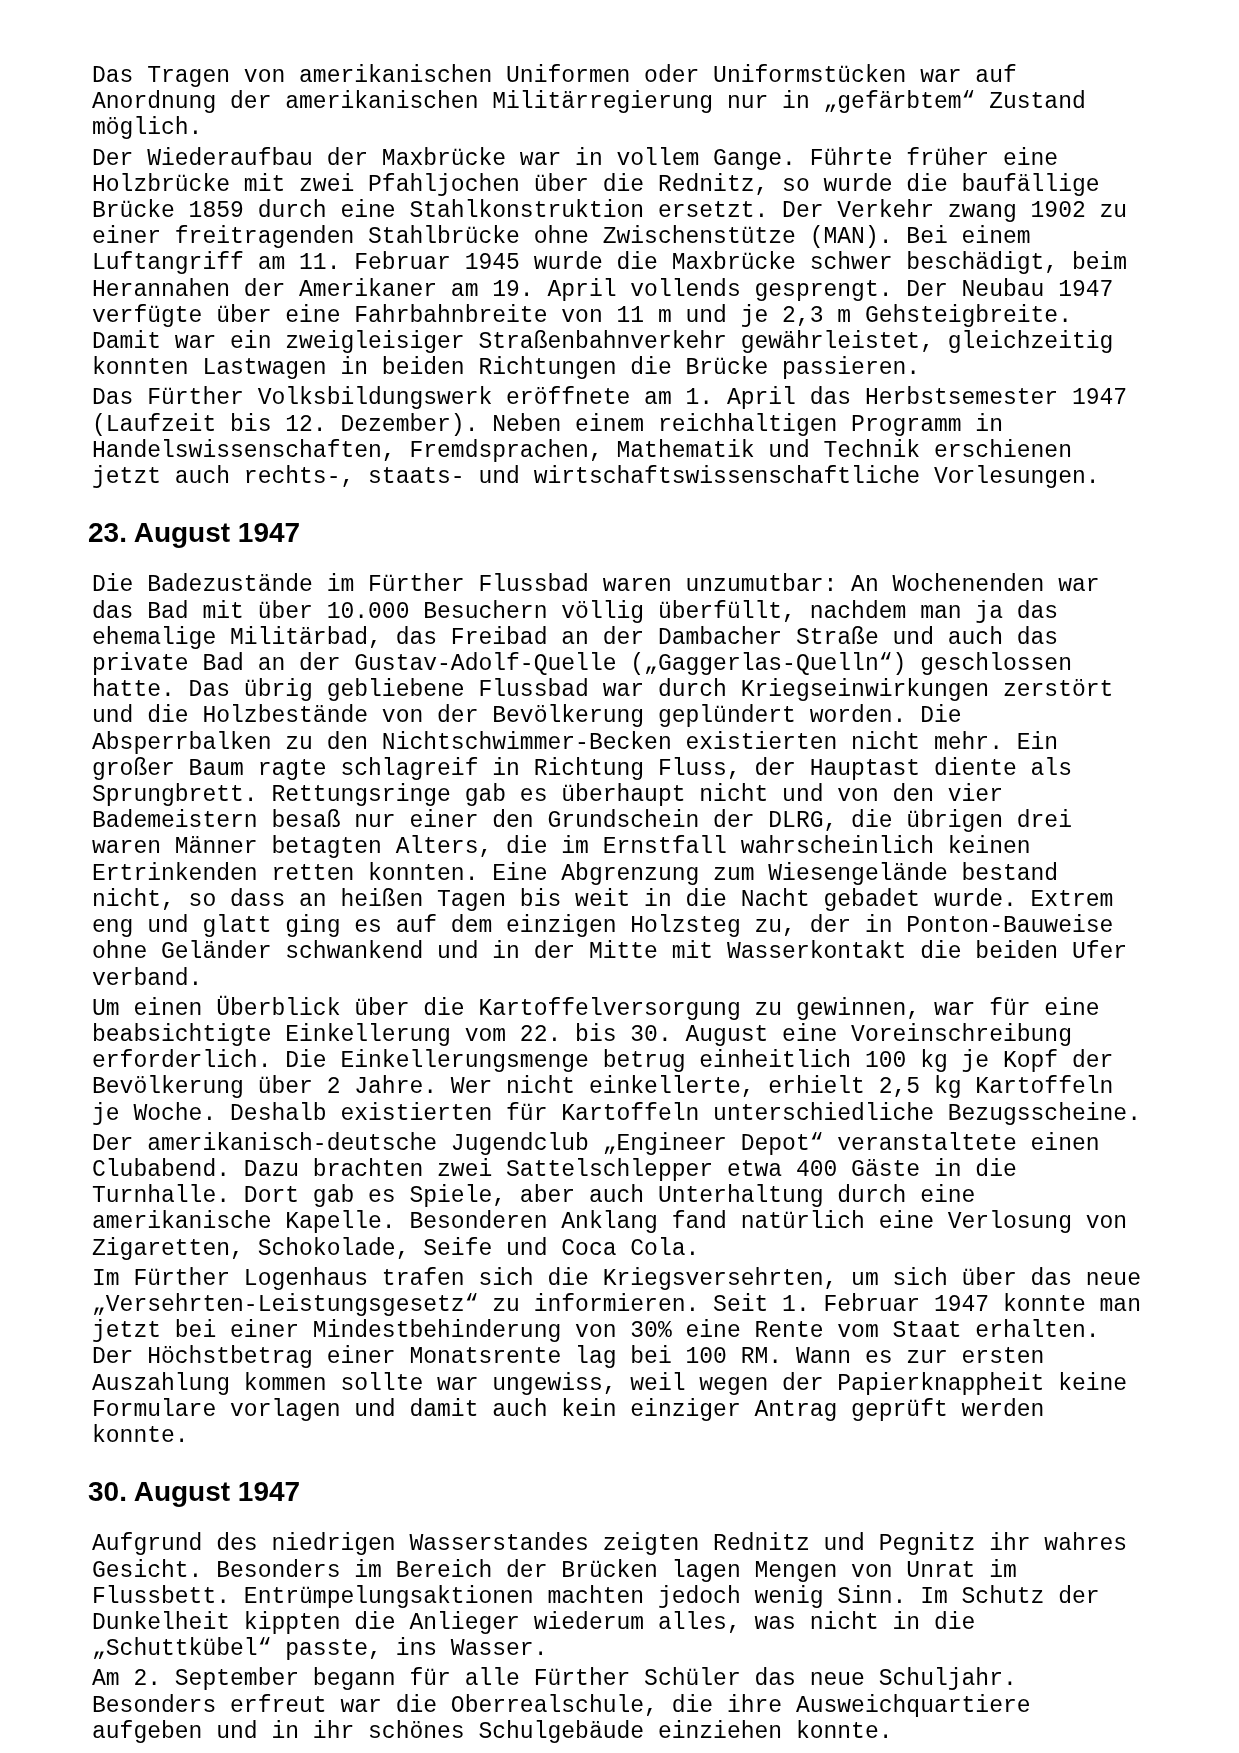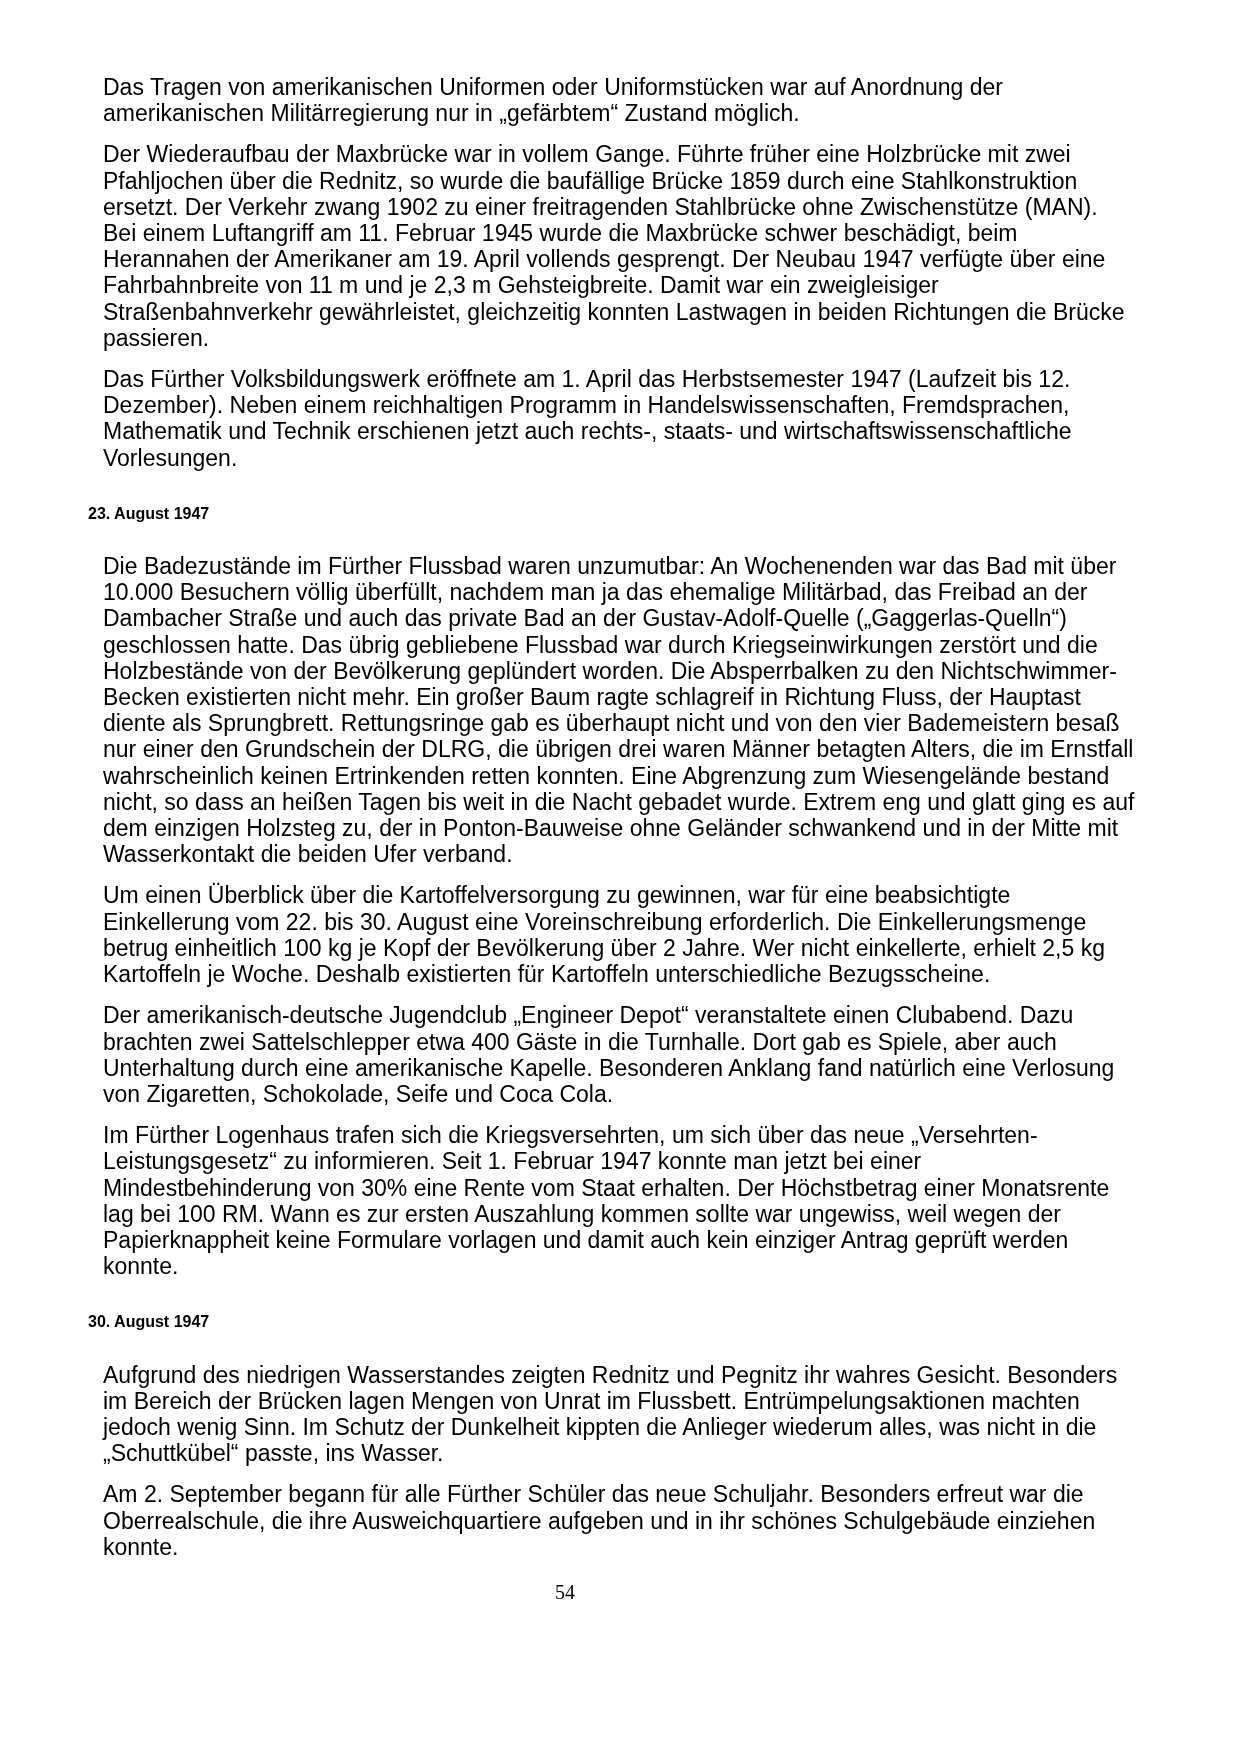--- a/index.html
+++ b/index.html
@@ -18,27 +18,28 @@
     left: 88px;
     top: 59px;
     width: 1062px;
     font-family: "Liberation Sans", "DejaVu Sans", sans-serif;
     font-size: 23px;
     line-height: 26.2px;
     color: #000000;
     text-align: left;
   }
   .para {
-    margin: 15px;
+    margin: 4px;
     padding: 0;
+    font-family: Liberation Mono, monospace;
   }
   .date-heading {
     margin: 30px 0 26px 0;
     padding: 0;
-    font-size: 16px;
+    font-size: 28px;
     font-weight: 700;
     line-height: 26.2px;
   }
   .page-number {
     margin-top: 20px;
     width: 954px;
     text-align: center;
     font-family: "Liberation Serif", "DejaVu Serif", serif;
     font-size: 20px;
     line-height: 24px;

